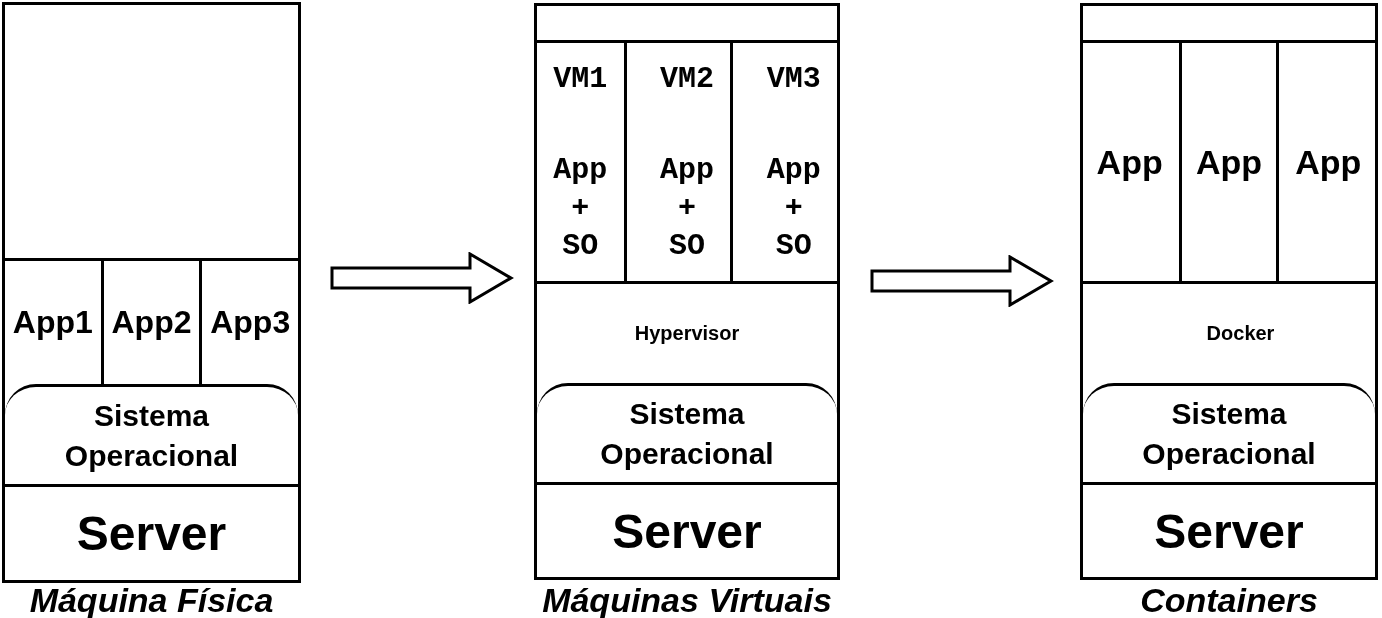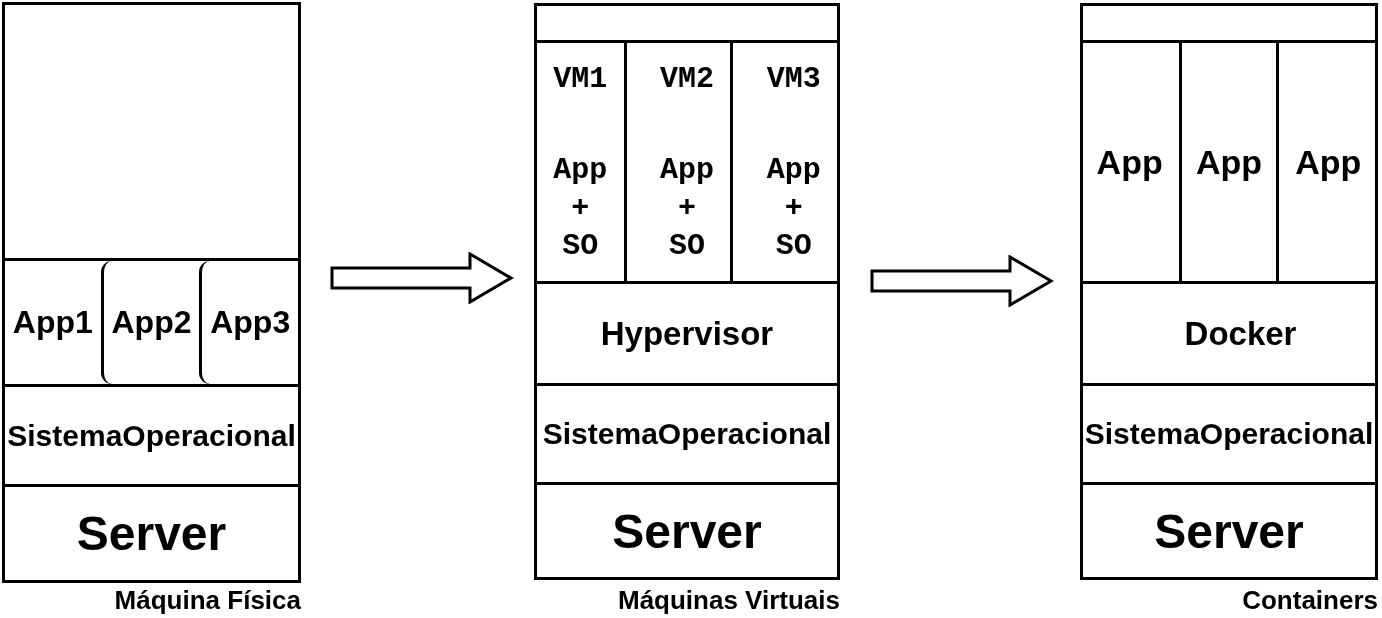--- a/index.html
+++ b/index.html
@@ -26,37 +26,36 @@
   .empty-space { height: 253px; }
   .strip { height: 34px; }
 
   .layer {
     border-top: 3px solid #000;
     display: flex;
     align-items: center;
     justify-content: center;
     text-align: center;
   }
-  .os-layer { height: 100px; flex-direction: row; font-size: 30px; line-height: 40px; }
+  .os-layer { height: 100px; flex-direction: column; font-size: 30px; line-height: 40px; border-radius: 31px; }
   .stack-virtual .os-layer, .stack-containers .os-layer { height: 99px; }
   .os-layer span { display: block; }
   .server-layer { flex: 1; font-size: 48px; }
-  .mid-layer { height: 99px; font-size: 33px; }
+  .mid-layer { height: 99px; font-size: 20px; }
 
   
   .app-row {
     height: 126px;
     border-top: 3px solid #000;
     display: flex;
   }
   .app-cell {
     flex: 1;
     display: flex; align-items: center; justify-content: center;
     font-size: 32px;
-    border-radius: 11px;
   }
   .app-cell + .app-cell { border-left: 3px solid #000; }
 
   
   .vm-row {
     height: 244px;
     border-top: 3px solid #000;
     border-bottom: 3px solid #000;
     display: flex;
   }
@@ -84,23 +83,24 @@
     font-size: 34px;
   }
   .ct-col.ct-mid {
     margin: 0 3px;
     border-left: 3px solid #000;
     border-right: 3px solid #000;
   }
 
   .caption {
     position: absolute;
-    text-align: right;
-    font-size: 26px;
+    text-align: center;
+    font-size: 34px;
     line-height: 28px;
+    font-style: italic;
   }
   .caption-physical   { left: 2px;    top: 586px; width: 299px; }
   .caption-virtual    { left: 534px;  top: 586px; width: 306px; }
   .caption-containers { left: 1080px; top: 586px; width: 298px; }
 
   .arrow { position: absolute; }
   .arrow-1 { left: 330px; top: 252px; }
   .arrow-2 { left: 870px; top: 255px; }
 </style>
 </head>

